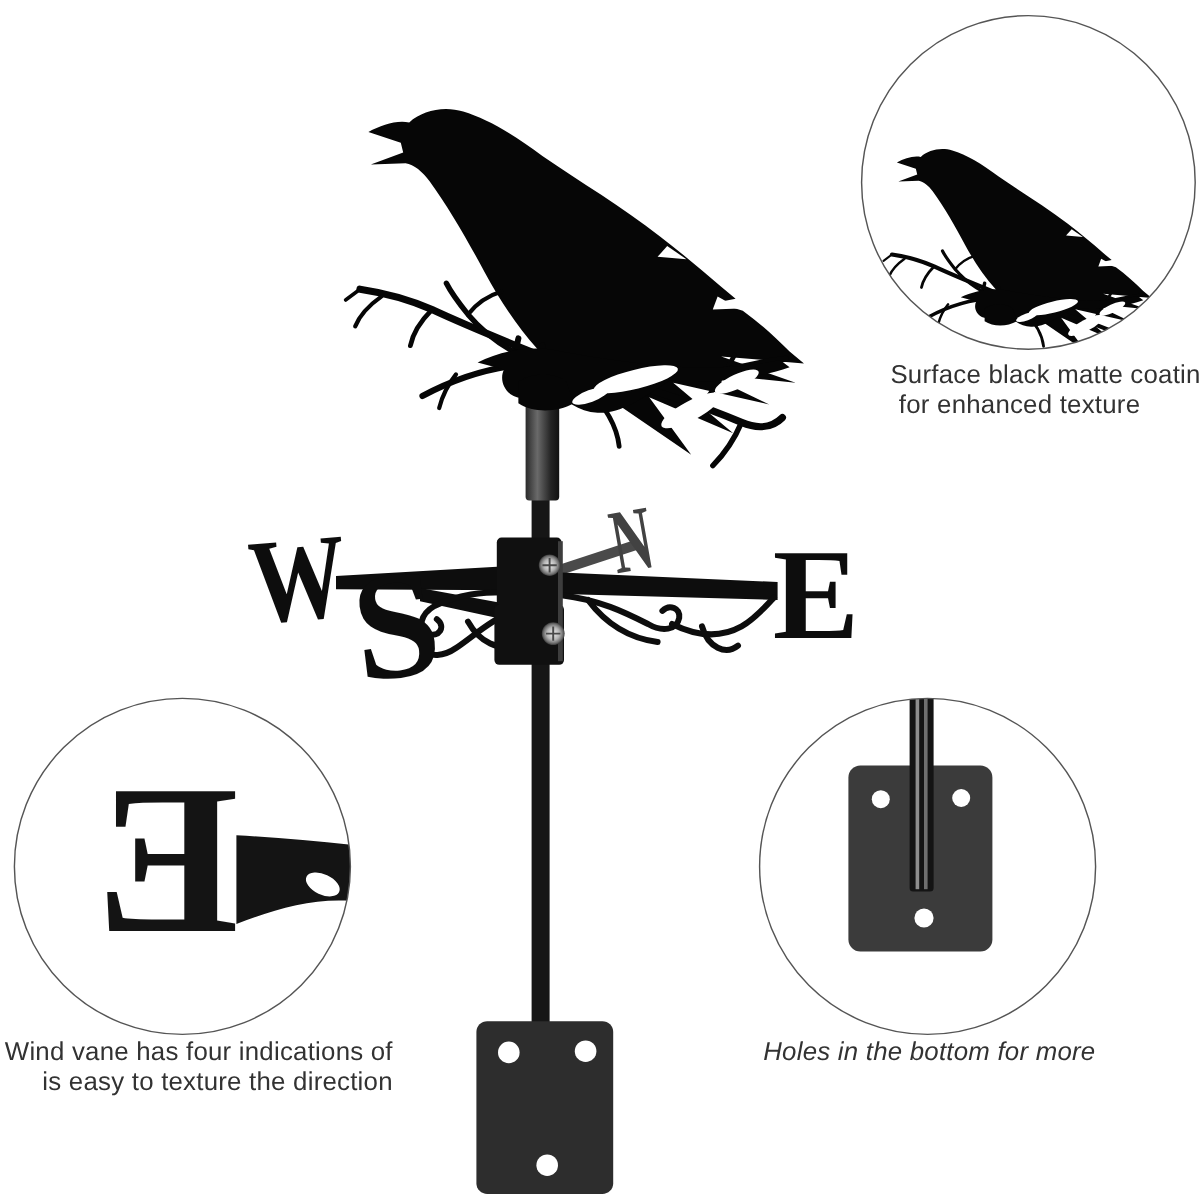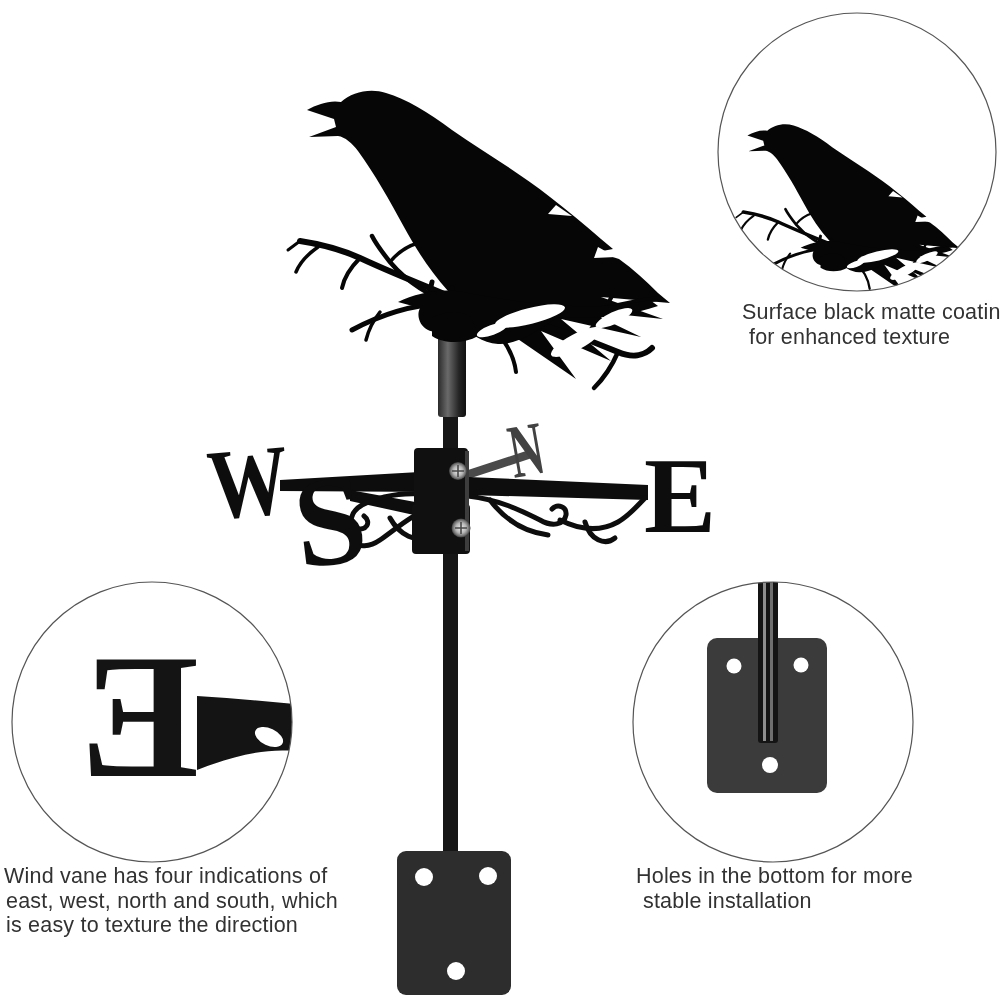--- a/index.html
+++ b/index.html
@@ -4,22 +4,22 @@
 <style>
   html,body{margin:0;padding:0;background:#ffffff;}
   .canvas{position:relative;width:1000px;height:1000px;background:#ffffff;overflow:hidden;
           font-family:"Liberation Sans",sans-serif;}
   .scene-svg{position:absolute;left:0;top:0;}
   .caption{position:absolute;color:#323232;font-size:21.5px;line-height:24.5px;
            letter-spacing:0.2px;white-space:nowrap;}
   .caption .l2{margin-left:7px;}
   .caption .l3{margin-left:2px;}
   #cap-surface{left:742px;top:300px;}
-  #cap-directions{left:4px;top:864px;}
-  #cap-mounting{left:636px;top:864px;}
+  #cap-directions{left:4px;top:864px;text-align:right;}
+  #cap-mounting{left:636px;top:864px;font-style:italic;}
 </style>
 </head>
 <body>
 
 <div class="canvas">
 
 <svg class="scene-svg" width="1000" height="1000" viewBox="0 0 1000 1000">
   <defs>
     <linearGradient id="sleeveGrad" x1="0" y1="0" x2="1" y2="0">
       <stop offset="0" stop-color="#2a2a2a"></stop>
@@ -166,22 +166,20 @@
   </g>
 </svg>
 
   <div class="caption" id="cap-surface">
     <div class="l1">Surface black matte coating</div>
     <div class="l2">for enhanced texture</div>
   </div>
 
   <div class="caption" id="cap-directions">
     <div class="l1">Wind vane has four indications of</div>
-    <div class="l3">east, west, north and south, which</div>
     <div class="l3">is easy to texture the direction</div>
   </div>
 
   <div class="caption" id="cap-mounting">
     <div class="l1">Holes in the bottom for more</div>
-    <div class="l2">stable installation</div>
   </div>
 
 </div>
 
 </body></html>

